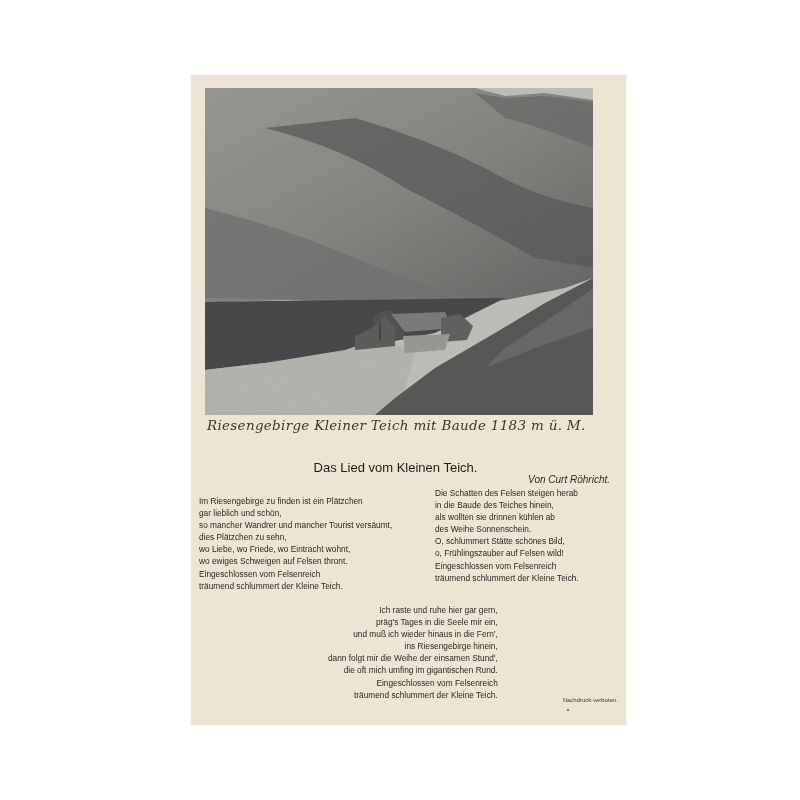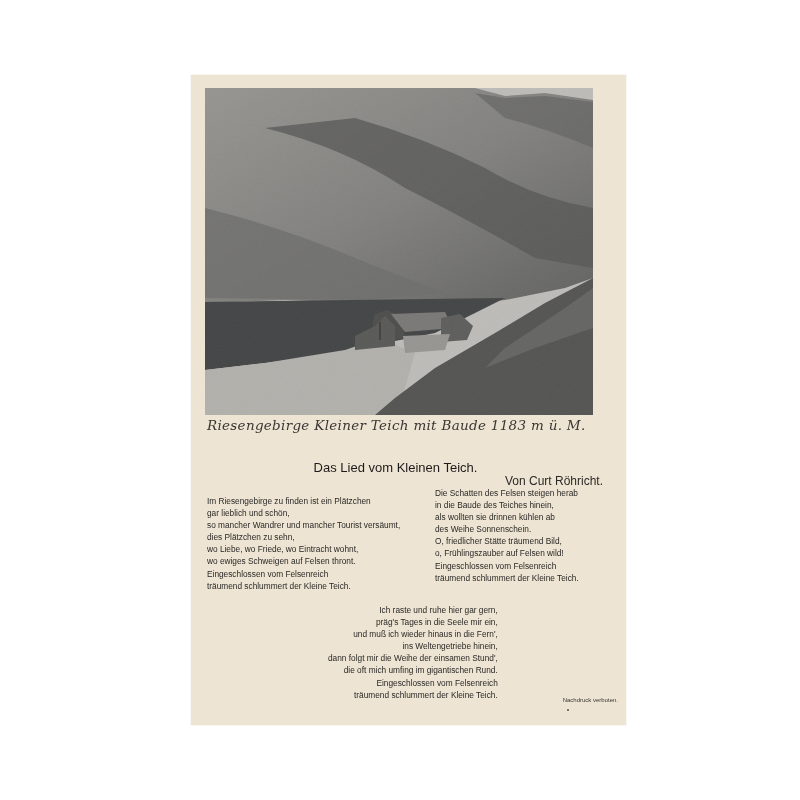--- a/index.html
+++ b/index.html
@@ -21,29 +21,30 @@
     position: absolute; left: 16px; top: 342px; width: 390px;
     font-family: "DejaVu Serif", serif; font-style: italic; font-size: 13.5px;
     color: #3a3632; letter-spacing: 0.3px; white-space: nowrap;
   }
   .title {
     position: absolute; left: 0; top: 385px; width: 419px; text-align: center;
     font-size: 13px; color: #1d1b19; padding-right: 10px; box-sizing: border-box;
     font-family: "Liberation Sans", sans-serif;
   }
   .author {
-    position: absolute; right: 23px; top: 399px; font-size: 12px; color: #2c2a27;
+    position: absolute; right: 16px; top: 399px; font-size: 10px; color: #2c2a27;
     font-family: "Liberation Sans", sans-serif;
+    font-style: italic;
   }
   .verse {
     position: absolute; font-size: 8.3px; line-height: 12.1px; color: #2a2825;
     white-space: nowrap; font-family: "Liberation Sans", sans-serif;
   }
   .verse div { height: 12.1px; }
-  .v1 { left: 16px; top: 420px; }
+  .v1 { left: 8px; top: 420px; }
   .v2 { left: 244px; top: 412px; }
   .v3 { left: 137px; top: 529px; text-align: right; }
   .imprint {
     position: absolute; right: 8px; top: 622px; font-size: 6px; color: #3a3732;
     font-family: "Liberation Sans", sans-serif;
   }
   .dot { position: absolute; left: 376px; top: 634px; width: 2px; height: 2px; background: #555; border-radius: 1px; }
 </style>
 </head>
 <body>
@@ -100,31 +101,31 @@
     <div>wo ewiges Schweigen auf Felsen thront.</div>
     <div>Eingeschlossen vom Felsenreich</div>
     <div>träumend schlummert der Kleine Teich.</div>
   </div>
 
   <div class="verse v2">
     <div>Die Schatten des Felsen steigen herab</div>
     <div>in die Baude des Teiches hinein,</div>
     <div>als wollten sie drinnen kühlen ab</div>
     <div>des Weihe Sonnenschein.</div>
-    <div>O, friedlicher Stätte träumend Bild,</div>
+    <div>O, schlummert Stätte schönes Bild,</div>
     <div>o, Frühlingszauber auf Felsen wild!</div>
     <div>Eingeschlossen vom Felsenreich</div>
     <div>träumend schlummert der Kleine Teich.</div>
   </div>
 
   <div class="verse v3">
     <div>Ich raste und ruhe hier gar gern,</div>
     <div>präg's Tages in die Seele mir ein,</div>
     <div>und muß ich wieder hinaus in die Fern',</div>
-    <div>ins Weltengetriebe hinein,</div>
+    <div>ins Riesengebirge hinein,</div>
     <div>dann folgt mir die Weihe der einsamen Stund',</div>
     <div>die oft mich umfing im gigantischen Rund.</div>
     <div>Eingeschlossen vom Felsenreich</div>
     <div>träumend schlummert der Kleine Teich.</div>
   </div>
 
   <div class="imprint">Nachdruck verboten.</div>
   <div class="dot"></div>
 </div>
 

